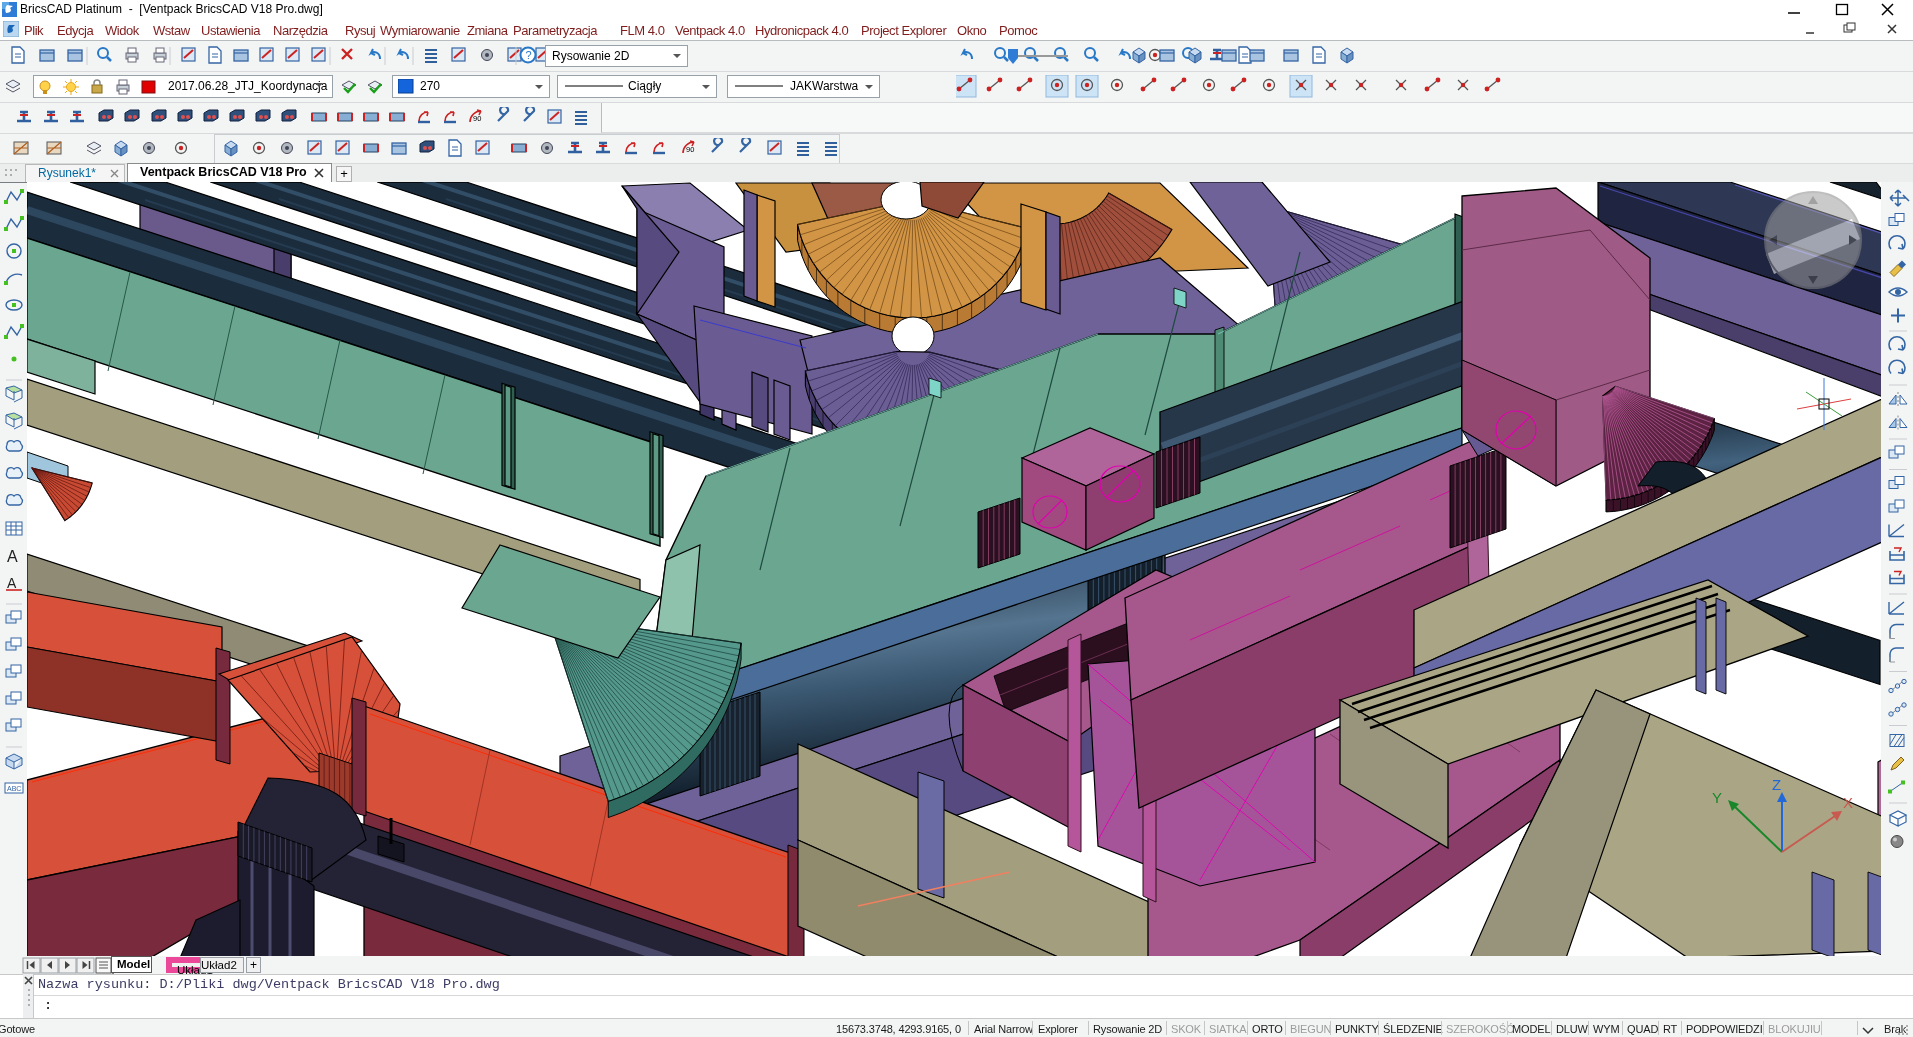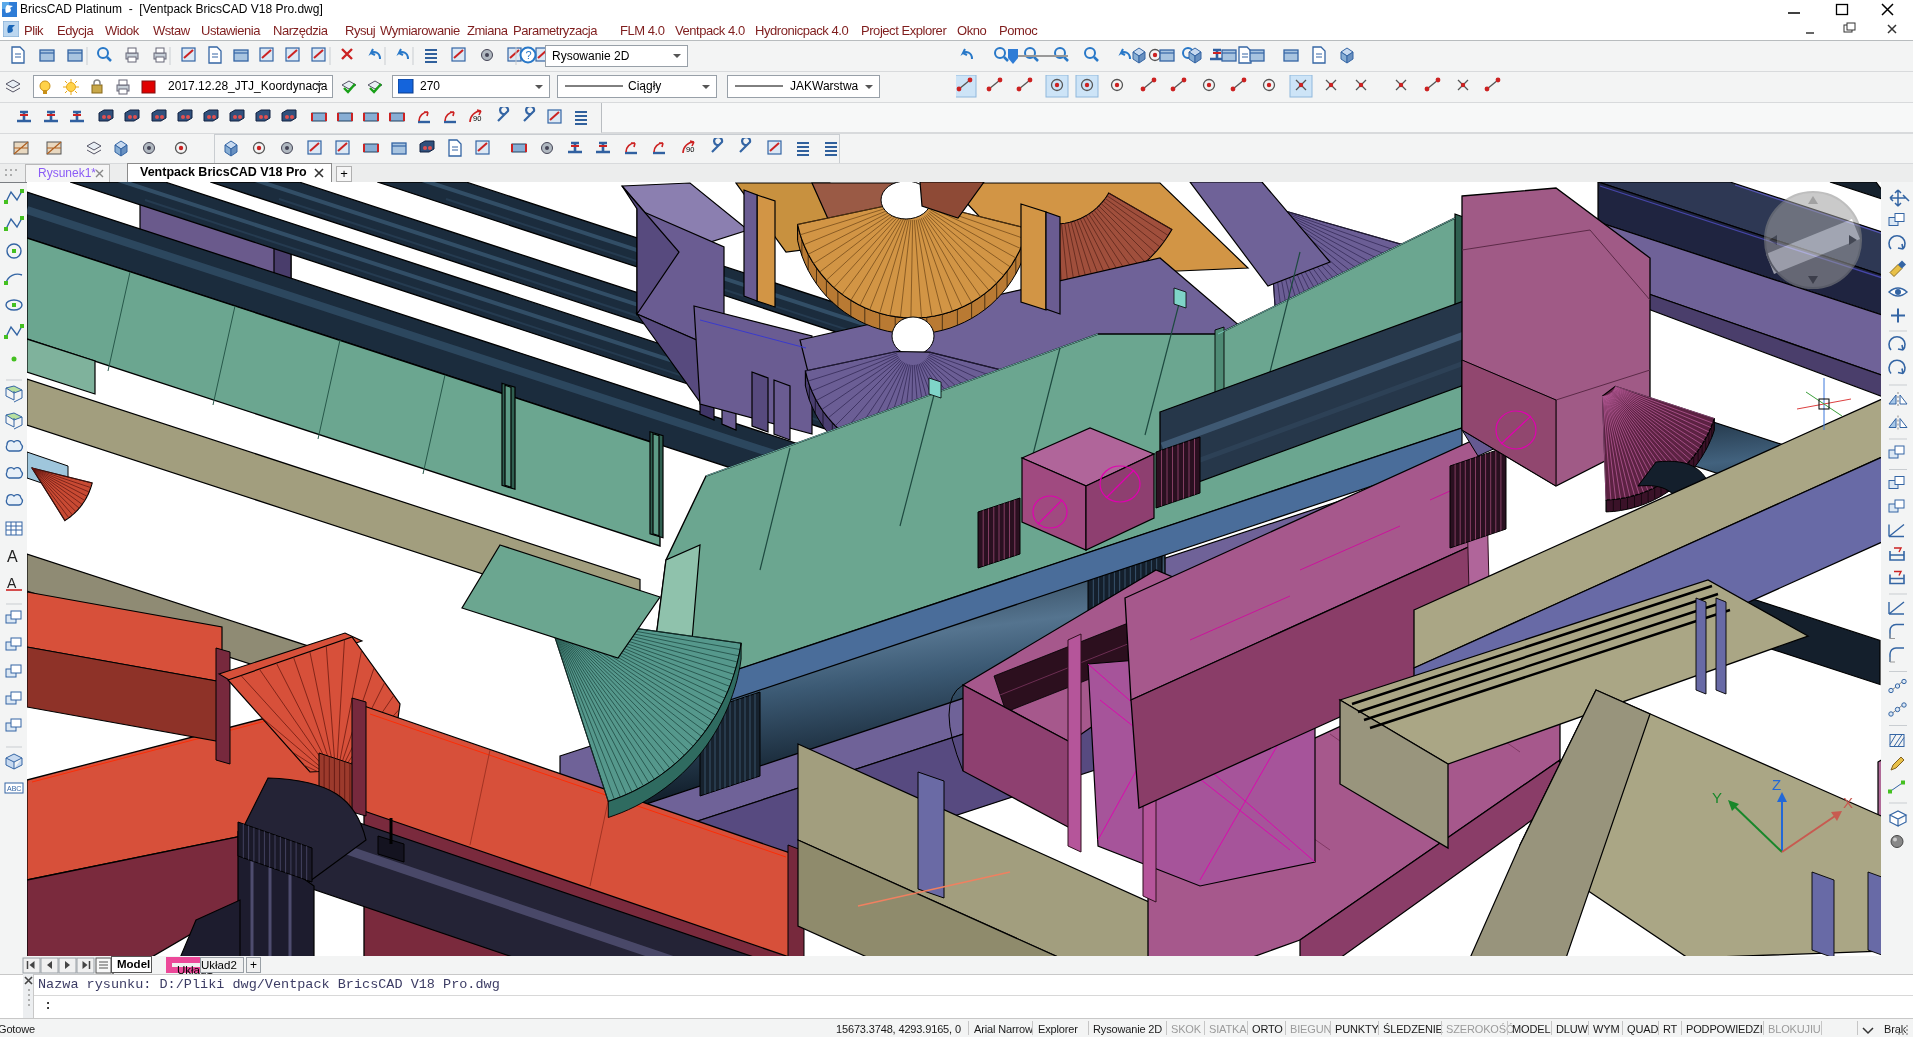--- a/index.html
+++ b/index.html
@@ -166,21 +166,21 @@
     <rect x="7" y="13" width="4" height="4" fill="#c89018"></rect>
     <circle cx="35" cy="10" r="4.5" fill="#ffd24a" stroke="#e8a818"></circle>
     <path d="M35,2 v3 M35,15 v3 M27,10 h3 M40,10 h3 M29,4 l2,2 M39,14 l2,2 M41,4 l-2,2 M31,14 l-2,2" stroke="#e8a818"></path>
     <rect x="56" y="8" width="10" height="8" fill="#c8a84a" stroke="#886818"></rect>
     <path d="M58,8 v-2 a3,3 0 0 1 6,0 v2" fill="none" stroke="#888" stroke-width="1.5"></path>
     <rect x="81" y="8" width="12" height="6" fill="#c8d0d8" stroke="#667"></rect>
     <rect x="83" y="3" width="8" height="5" fill="#fff" stroke="#667"></rect>
     <rect x="83" y="12" width="8" height="5" fill="#fff" stroke="#667"></rect>
     <rect x="106" y="4" width="13" height="12" fill="#e00000" stroke="#801010"></rect>
   </svg>
-<span class="abs" style="left:168px;top:79px;font-size:12px">2017.12.28_JTJ_Koordynacja</span>
+<span class="abs" style="left:168px;top:79px;font-size:12px">2017.06.28_JTJ_Koordynacja</span>
 <div class="abs" style="left:315px;top:77px;width:0;height:0;border:4px solid transparent;border-top-color:#555;margin-top:6px"></div>
 <svg class="abs" style="left:340px;top:76px" width="60" height="24">
     <path d="M2,9 l7,-4 l7,4 l-7,4 Z" fill="#e8eef4" stroke="#556"></path>
     <path d="M4,12 l4,4 l7,-8" stroke="#18a018" stroke-width="2.4" fill="none"></path>
     <path d="M28,9 l7,-4 l7,4 l-7,4 Z" fill="#e8eef4" stroke="#556"></path>
     <path d="M30,12 l4,4 l7,-8" stroke="#18a018" stroke-width="2.4" fill="none"></path>
   </svg>
 <div class="combo" style="left:392px;top:75px;width:158px;height:23px">
     <span class="ar"></span>
   </div>
@@ -368,21 +368,21 @@
 <div class="abs" style="left:214px;top:134px;width:626px;height:29px;border:1px solid #c9cdd1;border-bottom:0"></div>
 <div class="abs" style="left:0;top:163px;width:1913px;height:1px;background:#d8dadc"></div>
 <div class="abs" style="left:0;top:164px;width:1913px;height:18px;background:#eceded"></div>
 <svg class="abs" style="left:4px;top:168px" width="20" height="10">
     <circle cx="2" cy="2" r="1" fill="#999"></circle>
     <circle cx="7" cy="2" r="1" fill="#999"></circle>
     <circle cx="12" cy="2" r="1" fill="#999"></circle>
     <circle cx="2" cy="7" r="1" fill="#999"></circle>
     <circle cx="7" cy="7" r="1" fill="#999"></circle>
   </svg>
-<div class="abs" style="left:25px;top:164px;width:85px;height:18px;background:#f5f5f5;border:1px solid #b8b8b8;border-bottom:0;font-size:12px;color:#8b5cf6">
+<div class="abs" style="left:25px;top:164px;width:100px;height:18px;background:#f5f5f5;border:1px solid #b8b8b8;border-bottom:0;font-size:12px;color:#0369a1">
     <span style="position:absolute;left:12px;top:1px">Rysunek1*</span>
     <svg style="position:absolute;right:5px;top:4px" width="9" height="9">
       <path d="M1,1 l7,7 M8,1 l-7,7" stroke="#888" stroke-width="1.4"></path>
     </svg>
   </div>
 <div class="abs" style="left:127px;top:163px;width:205px;height:19px;background:#fff;border:1px solid #8a8a8a;border-bottom:0;font-size:12.5px;font-weight:bold;color:#000">
     <span style="position:absolute;left:12px;top:1px">Ventpack BricsCAD V18 Pro</span>
     <svg style="position:absolute;right:7px;top:4px" width="10" height="10">
       <path d="M1,1 l8,8 M9,1 l-8,8" stroke="#333" stroke-width="1.6"></path>
     </svg>

